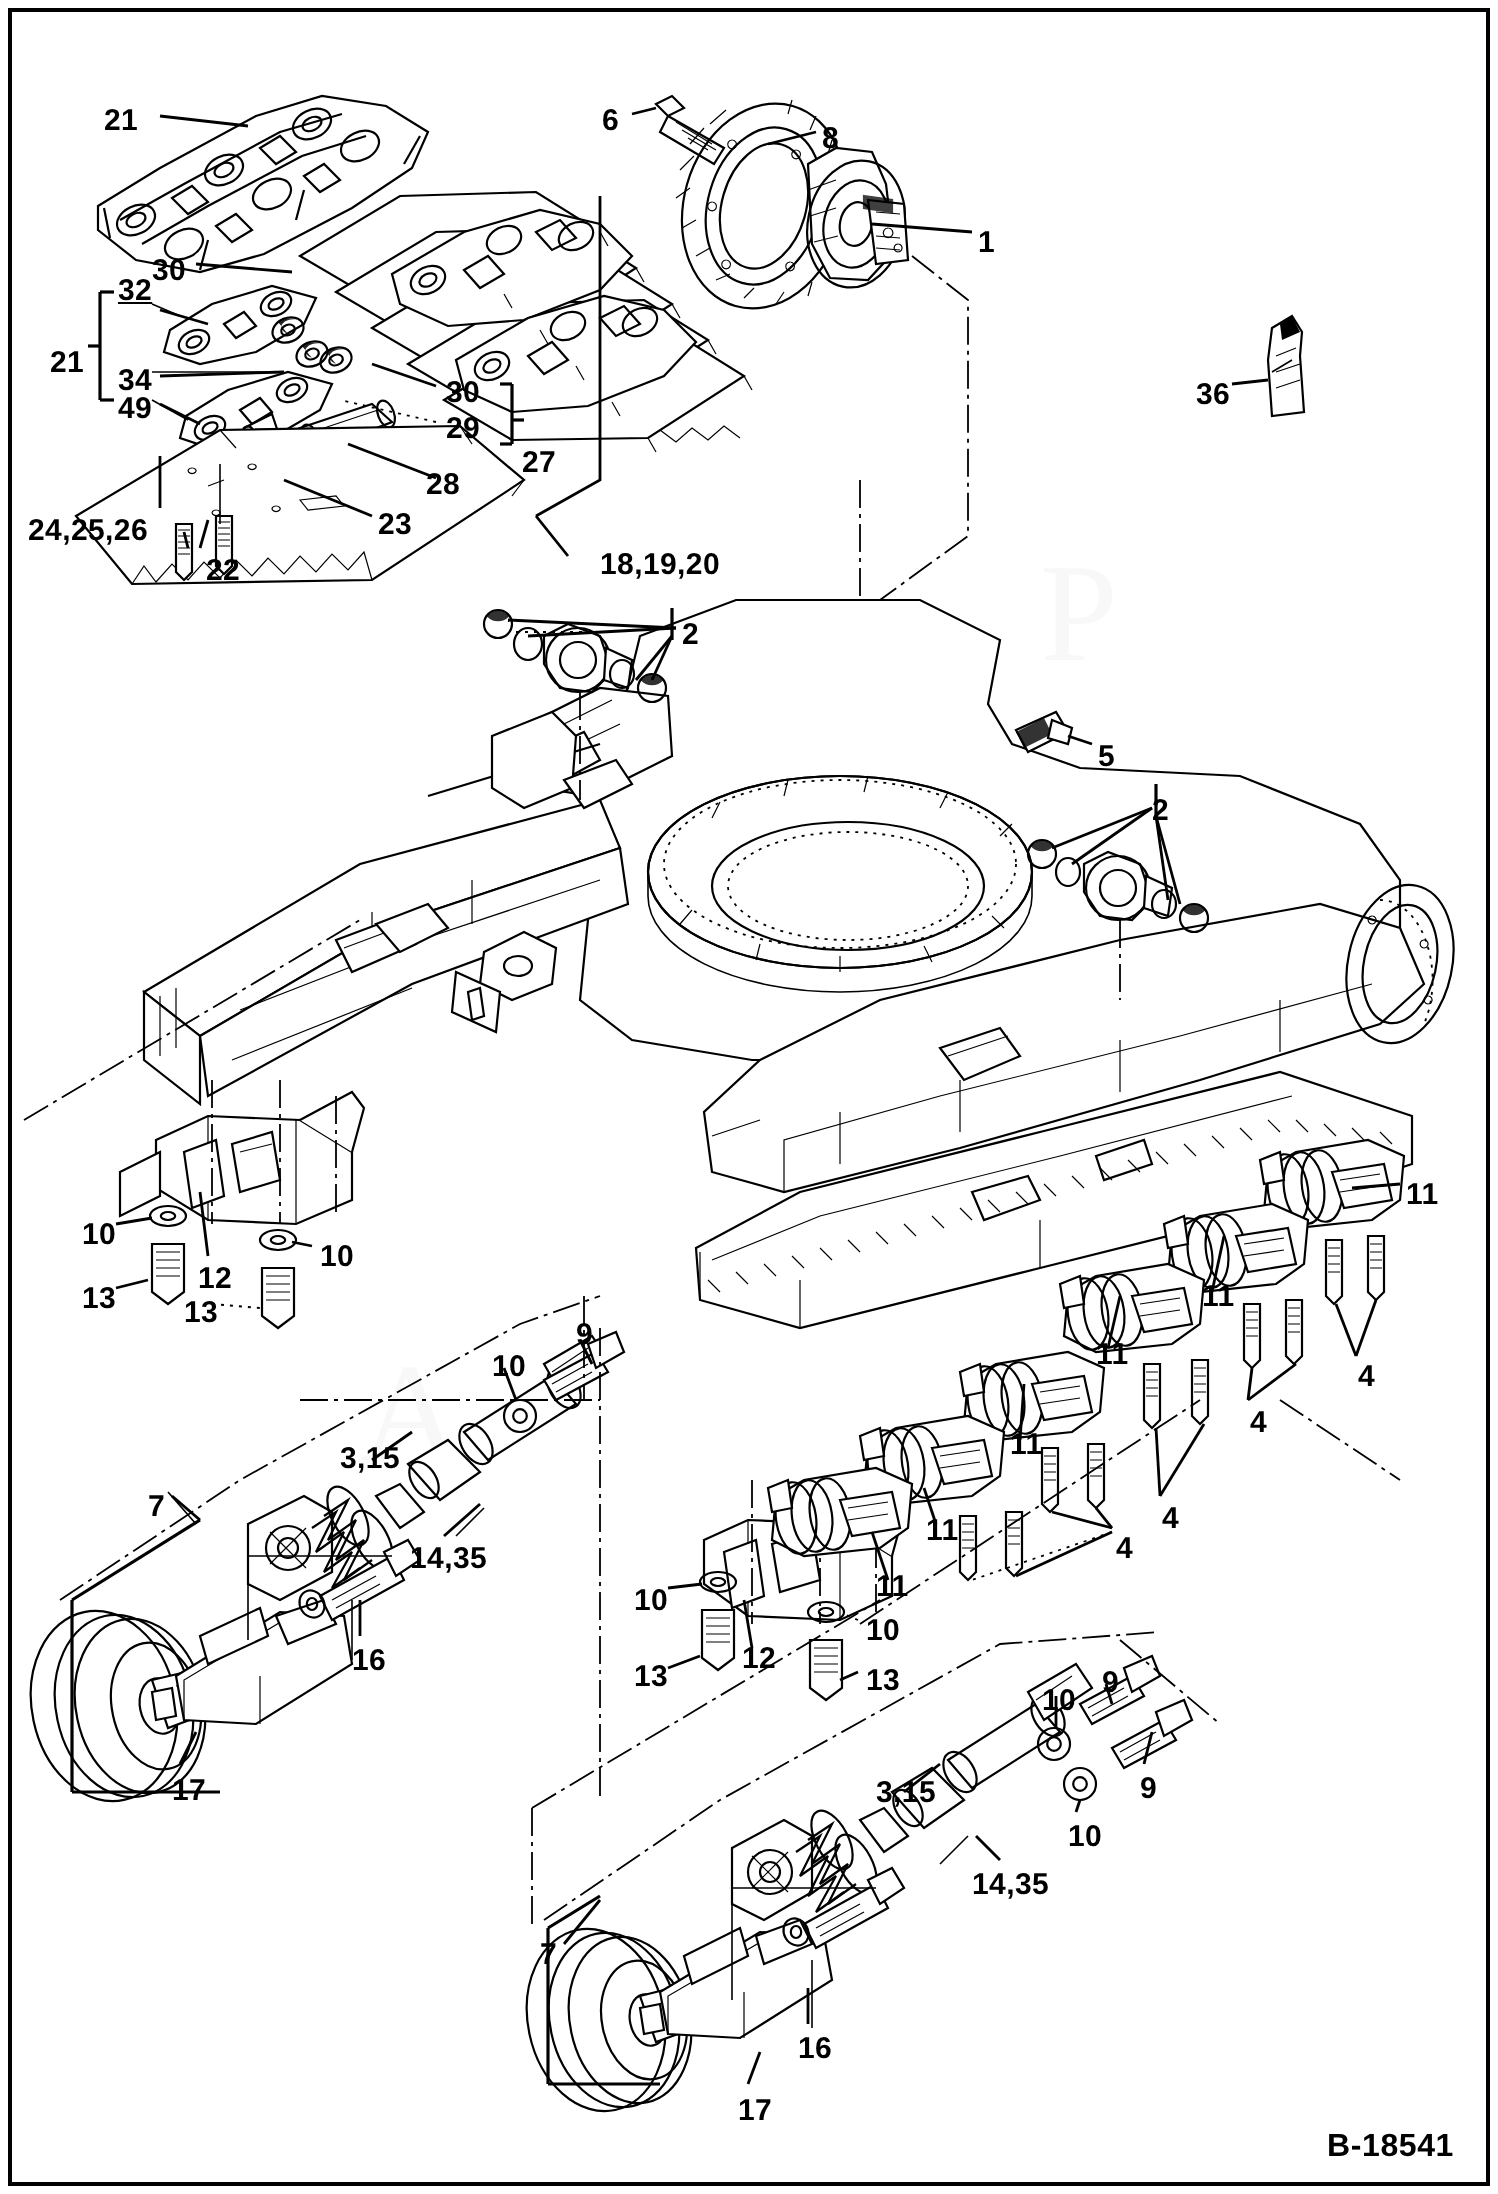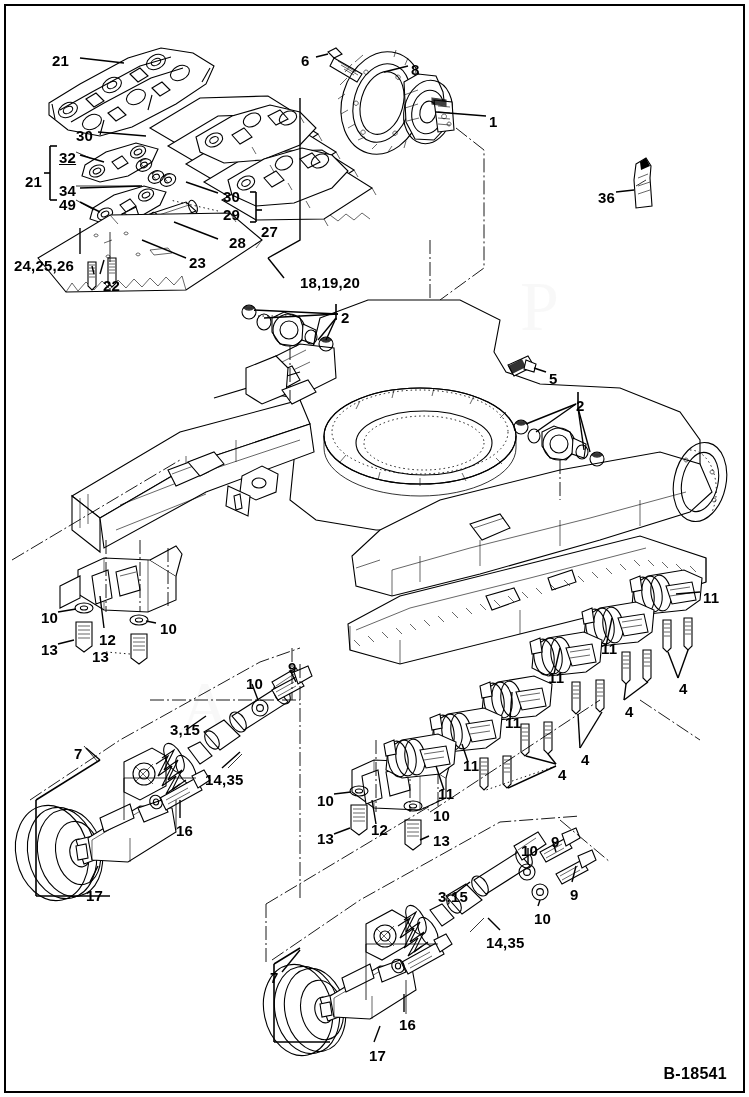--- a/index.html
+++ b/index.html
@@ -792,29 +792,29 @@
       <path d="M374,1042 L380,1026"></path>
     </g>
   </svg>
 
   <div id="labels">
       <div class="lbl" style="left: 52px; top: 53px;">21</div>
       <div class="lbl" style="left: 301px; top: 53px;">6</div>
       <div class="lbl" style="left: 411px; top: 62px;">8</div>
       <div class="lbl" style="left: 489px; top: 114px;">1</div>
       <div class="lbl" style="left: 76px; top: 128px;">30</div>
-      <div class="lbl" style="left: 59px; top: 150px; text-decoration: underline;">32</div>
+      <div class="lbl" style="left: 59px; top: 138px; text-decoration: underline;">32</div>
       <div class="lbl" style="left: 25px; top: 174px;">21</div>
       <div class="lbl" style="left: 59px; top: 183px;">34</div>
       <div class="lbl" style="left: 59px; top: 197px;">49</div>
       <div class="lbl" style="left: 598px; top: 190px;">36</div>
       <div class="lbl" style="left: 223px; top: 189px;">30</div>
       <div class="lbl" style="left: 223px; top: 207px;">29</div>
       <div class="lbl" style="left: 261px; top: 224px;">27</div>
-      <div class="lbl" style="left: 229px; top: 235px;">28</div>
+      <div class="lbl" style="left: 213px; top: 235px;">28</div>
       <div class="lbl" style="left: 189px; top: 255px; text-align: right;">23</div>
       <div class="lbl" style="left: 14px; top: 258px;">24,25,26</div>
       <div class="lbl" style="left: 300px; top: 275px;">18,19,20</div>
       <div class="lbl" style="left: 103px; top: 278px;">22</div>
       <div class="lbl" style="left: 341px; top: 310px;">2</div>
       <div class="lbl" style="left: 549px; top: 371px;">5</div>
       <div class="lbl" style="left: 576px; top: 398px;">2</div>
       <div class="lbl" style="left: 703px; top: 590px;">11</div>
       <div class="lbl" style="left: 41px; top: 610px;">10</div>
       <div class="lbl" style="left: 160px; top: 621px;">10</div>

